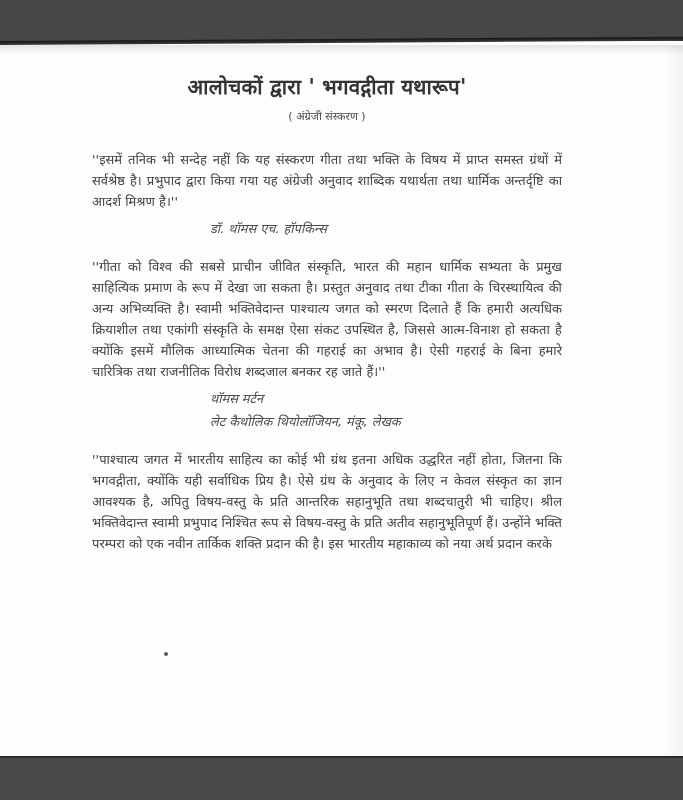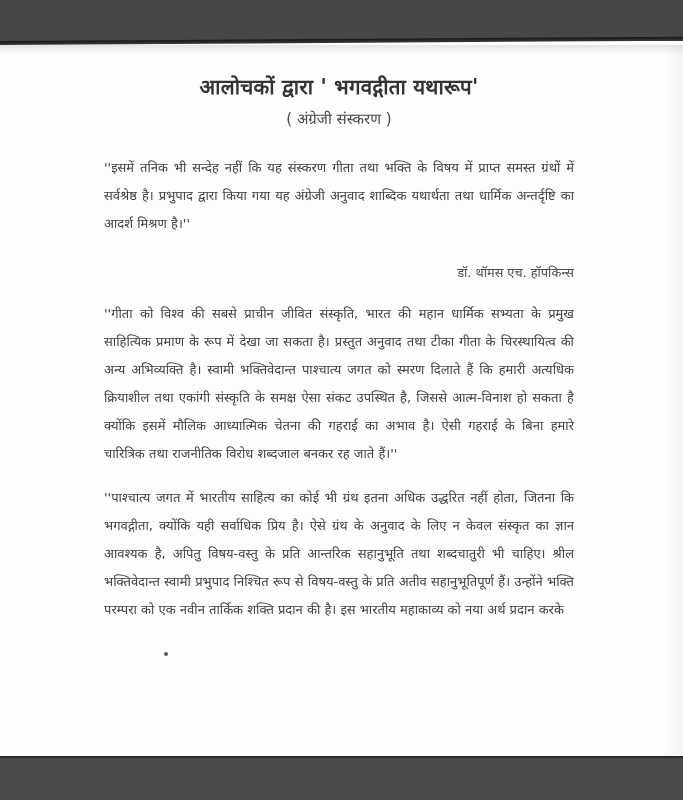--- a/index.html
+++ b/index.html
@@ -36,54 +36,54 @@
     border-top:2px solid #2b2b2b;
   }
   
   .page-shade-right {
     position:absolute; top:45px; right:0; width:18px; bottom:44px;
     background:linear-gradient(to left, rgba(160,160,160,.10), rgba(160,160,160,0));
   }
 
   .content {
     position:absolute;
-    left:104px; top:74px;
+    left:92px; top:74px;
     width:470px;
   }
   .title {
     text-align:center;
     font-weight:bold;
     font-size:20.5px;
     line-height:27px;
     color:#343434;
     letter-spacing:.2px;
   }
   .subtitle {
     text-align:center;
-    font-size:15px;
+    font-size:11px;
     color:#4a4a4a;
     margin-top:7px;
   }
   .quote {
     font-size:13px;
-    line-height:28px;
+    line-height:21px;
     text-align:justify;
     color:#424242;
     margin:0;
   }
   .quote.first { margin-top:26px; }
   .quote.mid   { margin-top:16px; }
   .attribution {
-    margin:23px 0 3px 118px;
+    margin:5px 0 3px 118px;
+    font-style:italic;
     font-size:12.8px;
     line-height:23px;
     color:#4c4c4c;
     list-style:none;
     padding:0;
-    text-align:right;
   }
   .footnote-dot {
     position:absolute;
     left:164px; top:652px;
     width:4px; height:4px;
     border-radius:50%;
     background:#5a5a5a;
   }
 </style>
 </head>
@@ -102,20 +102,24 @@
       <div>आलोचकों द्वारा ' भगवद्गीता यथारूप'</div>
     </div>
     <div class="subtitle">( अंग्रेजी संस्करण )</div>
 
     <p class="quote first">''इसमें तनिक भी सन्देह नहीं कि यह संस्करण गीता तथा भक्ति के विषय में प्राप्त समस्त ग्रंथों में सर्वश्रेष्ठ है। प्रभुपाद द्वारा किया गया यह अंग्रेजी अनुवाद शाब्दिक यथार्थता तथा धार्मिक अन्तर्दृष्टि का आदर्श मिश्रण है।''</p>
     <div class="attribution">
       <div>डॉ. थॉमस एच. हॉपकिन्स</div>
     </div>
 
     <p class="quote mid">''गीता को विश्व की सबसे प्राचीन जीवित संस्कृति, भारत की महान धार्मिक सभ्यता के प्रमुख साहित्यिक प्रमाण के रूप में देखा जा सकता है। प्रस्तुत अनुवाद तथा टीका गीता के चिरस्थायित्व की अन्य अभिव्यक्ति है। स्वामी भक्तिवेदान्त पाश्चात्य जगत को स्मरण दिलाते हैं कि हमारी अत्यधिक क्रियाशील तथा एकांगी संस्कृति के समक्ष ऐसा संकट उपस्थित है, जिससे आत्म-विनाश हो सकता है क्योंकि इसमें मौलिक आध्यात्मिक चेतना की गहराई का अभाव है। ऐसी गहराई के बिना हमारे चारित्रिक तथा राजनीतिक विरोध शब्दजाल बनकर रह जाते हैं।''</p>
+    <div class="attribution">
+      <div>थॉमस मर्टन</div>
+      <div>लेट कैथोलिक थियोलॉजियन, मंकू, लेखक</div>
+    </div>
 
     <p class="quote mid">''पाश्चात्य जगत में भारतीय साहित्य का कोई भी ग्रंथ इतना अधिक उद्धरित नहीं होता, जितना कि भगवद्गीता, क्योंकि यही सर्वाधिक प्रिय है। ऐसे ग्रंथ के अनुवाद के लिए न केवल संस्कृत का ज्ञान आवश्यक है, अपितु विषय-वस्तु के प्रति आन्तरिक सहानुभूति तथा शब्दचातुरी भी चाहिए। श्रील भक्तिवेदान्त स्वामी प्रभुपाद निश्चित रूप से विषय-वस्तु के प्रति अतीव सहानुभूतिपूर्ण हैं। उन्होंने भक्ति परम्परा को एक नवीन तार्किक शक्ति प्रदान की है। इस भारतीय महाकाव्य को नया अर्थ प्रदान करके</p>
 
   </div>
 
   <div class="footnote-dot"></div>
 
   <div class="bar-bottom"></div>
 
 </div>

